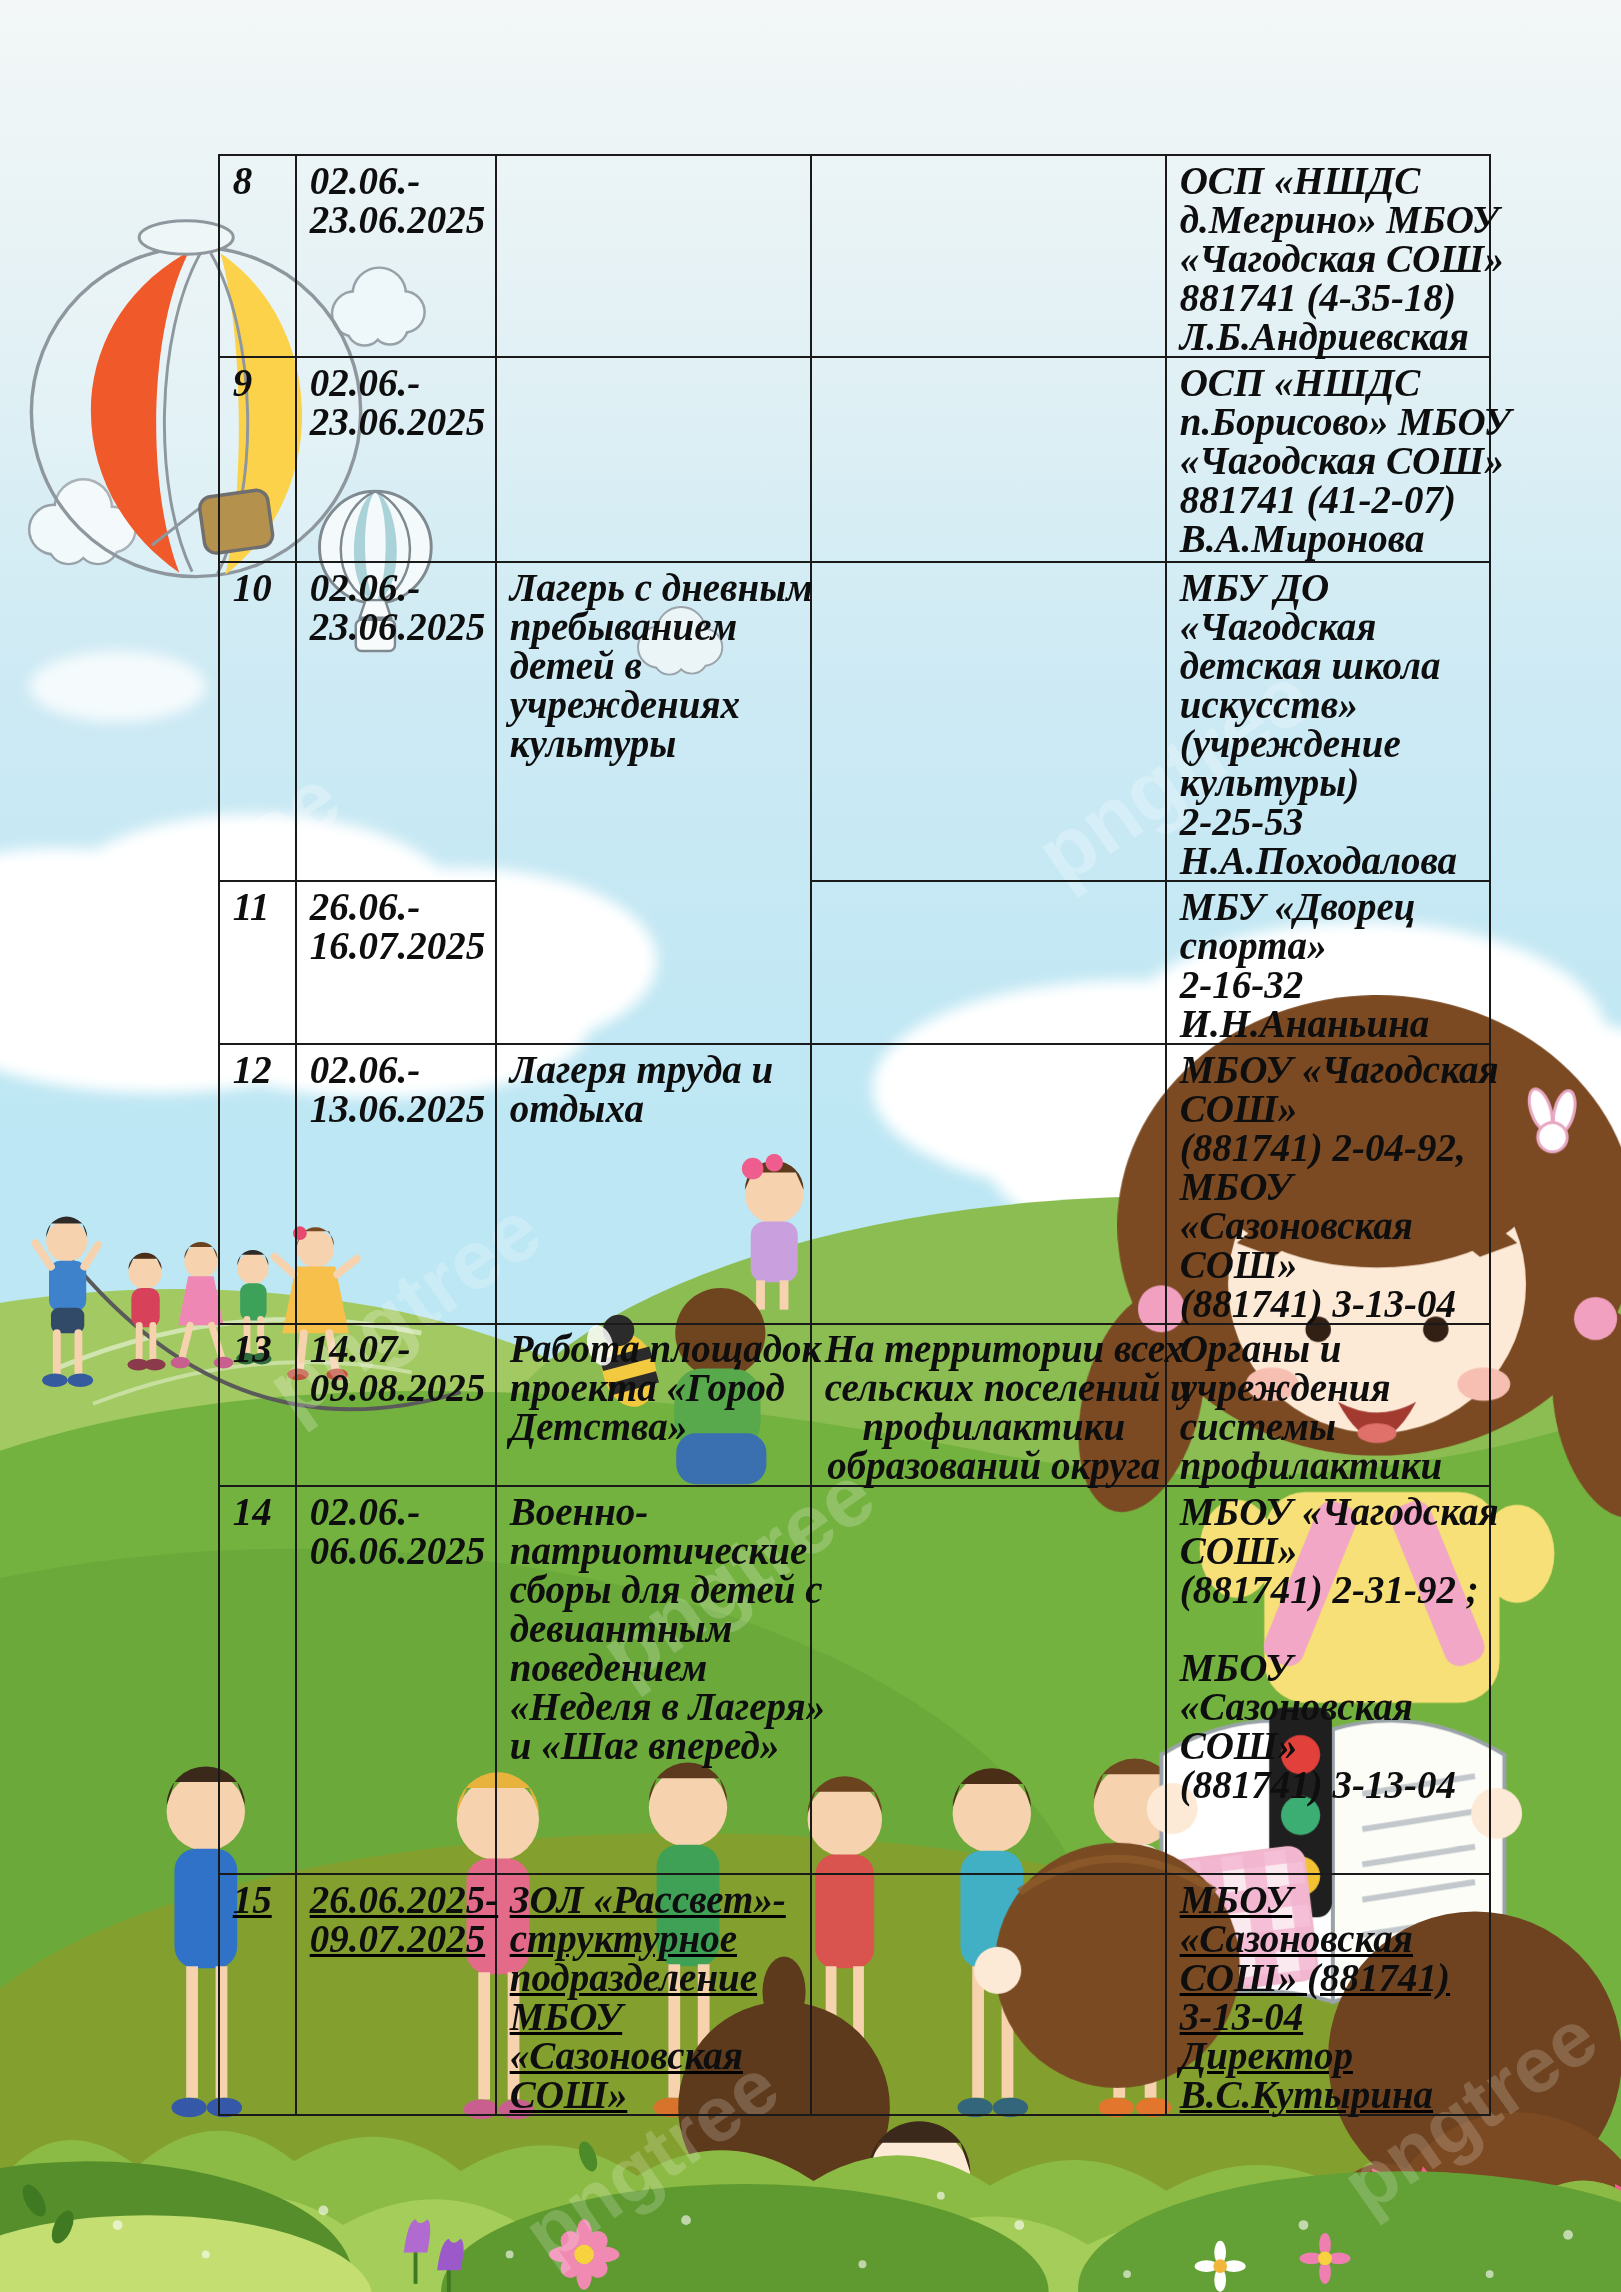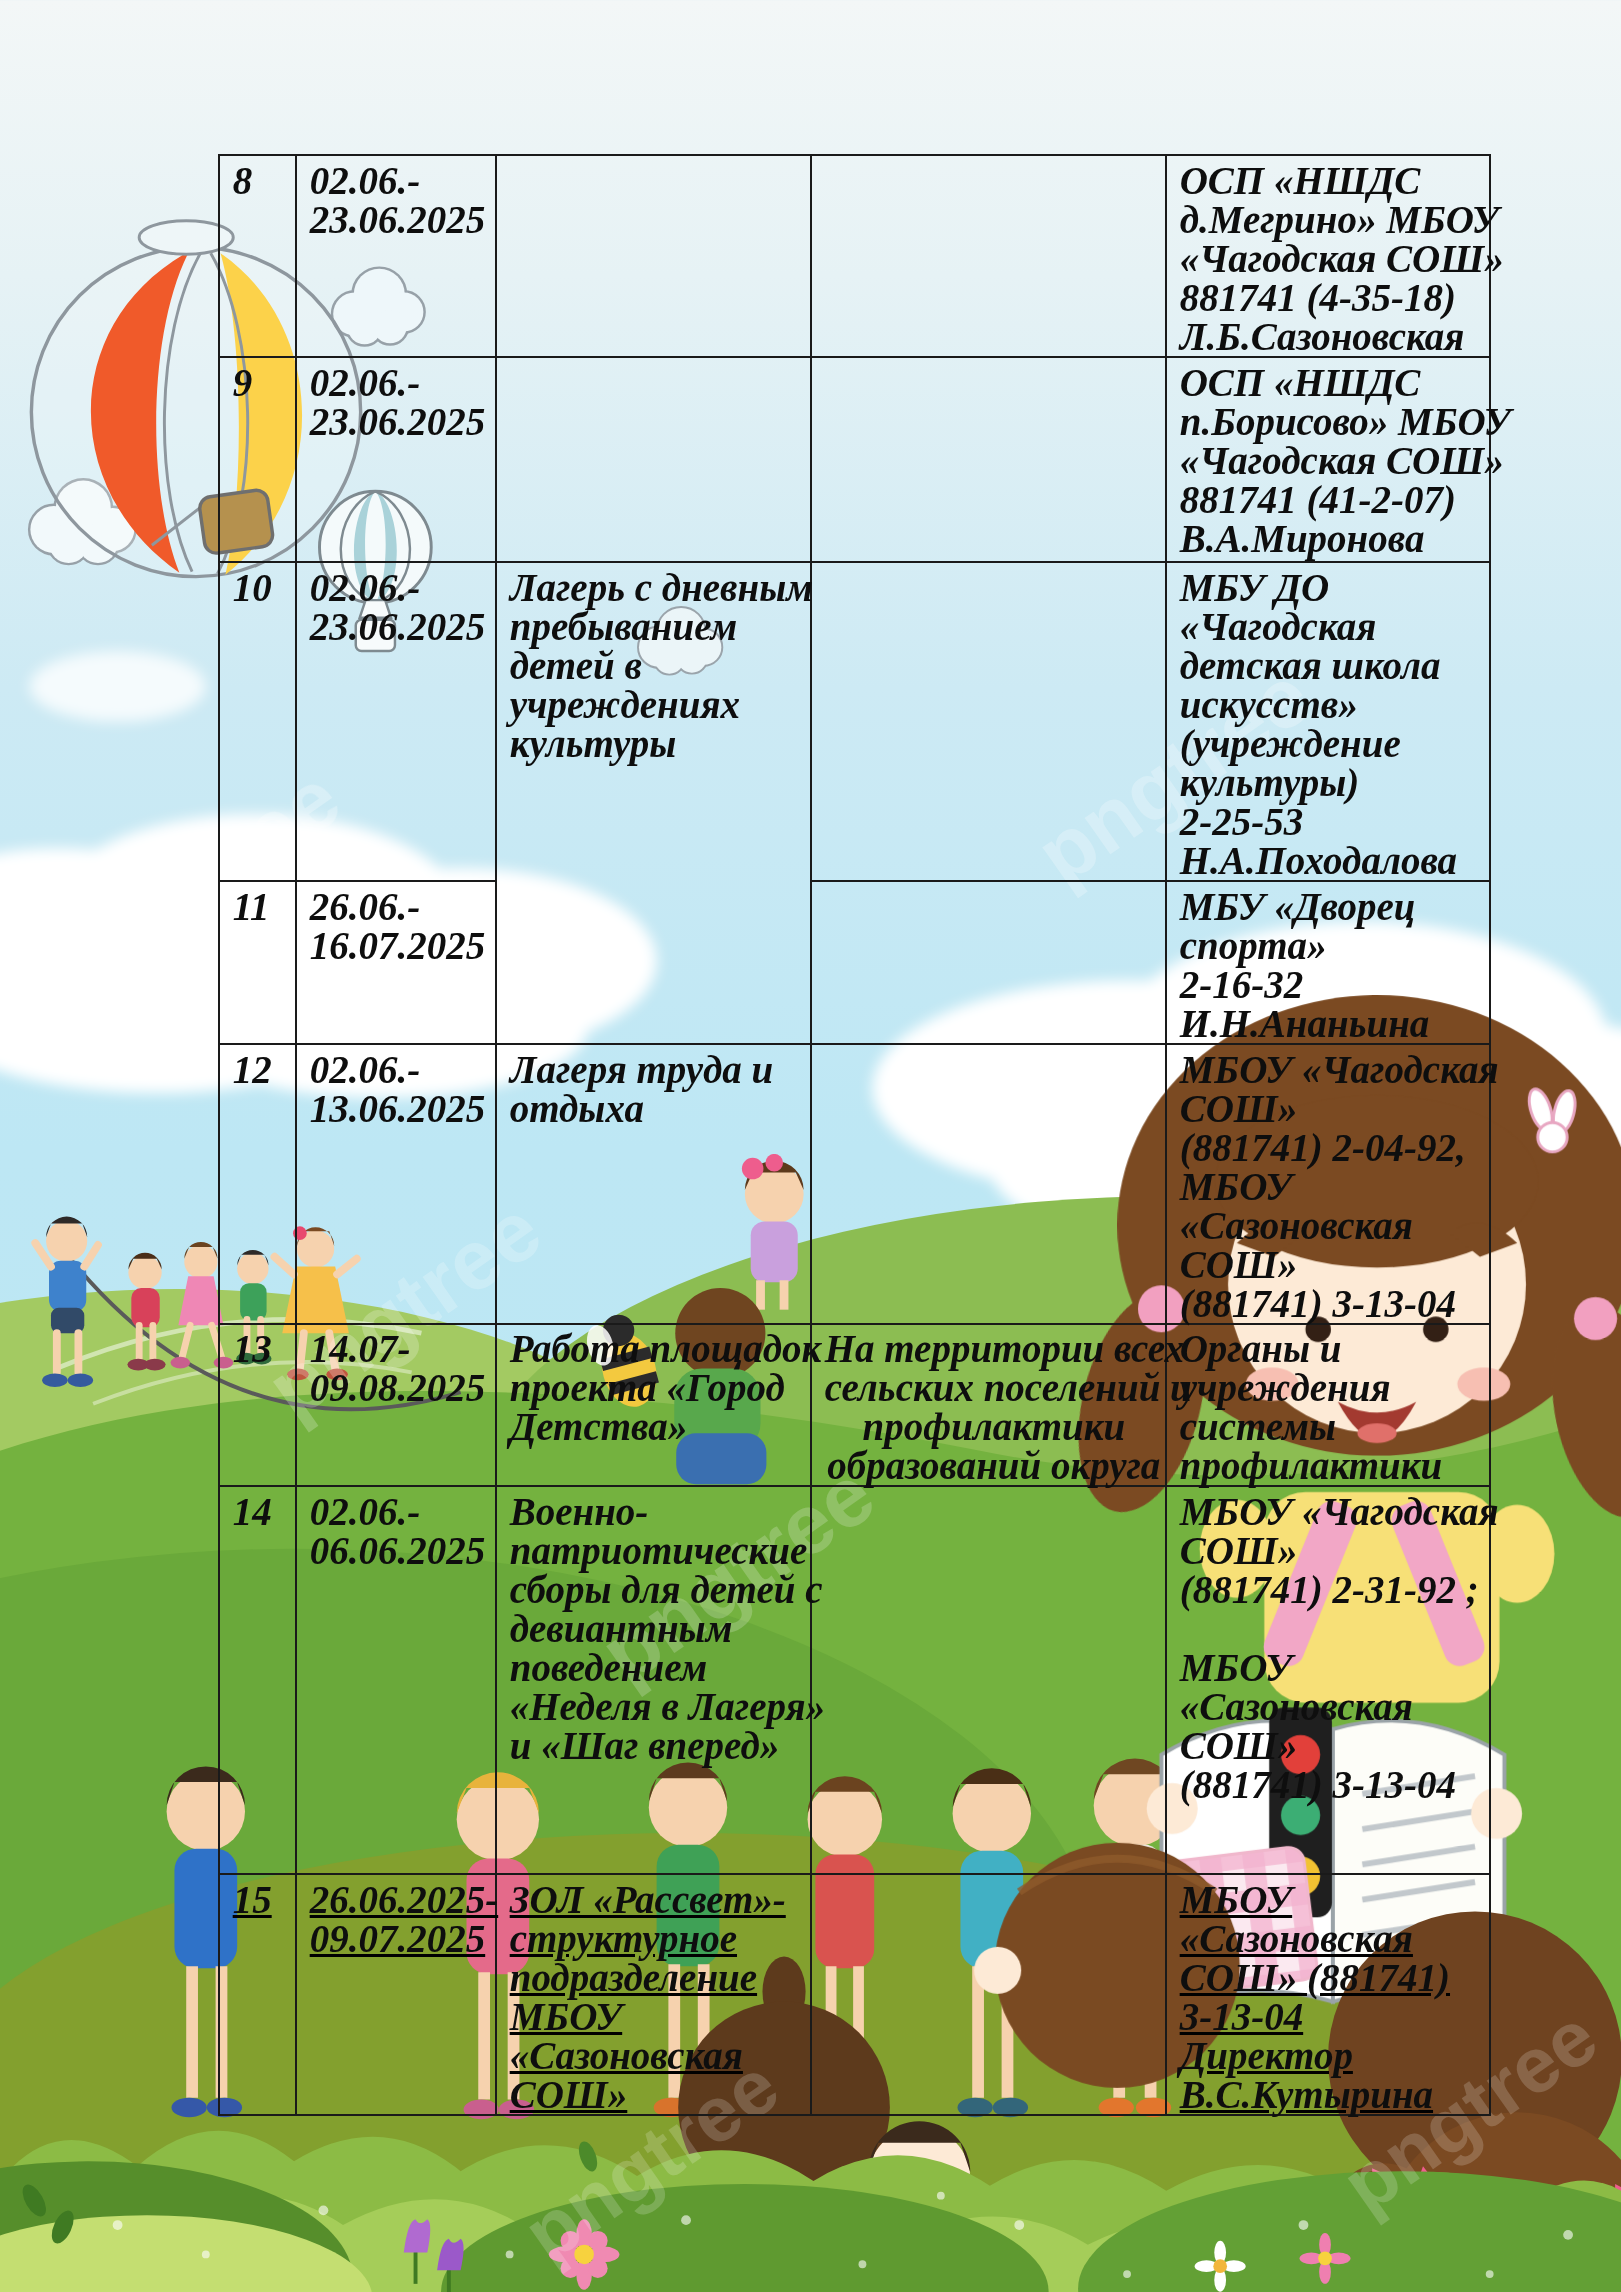--- a/index.html
+++ b/index.html
@@ -421,21 +421,21 @@
             <span class="ln">02.06.-</span>
             <span class="ln">23.06.2025</span>
           </td>
       <td class="c3"></td>
       <td class="c4"></td>
       <td class="c5">
             <span class="ln">ОСП «НШДС</span>
             <span class="ln">д.Мегрино» МБОУ</span>
             <span class="ln">«Чагодская СОШ»</span>
             <span class="ln">881741 (4-35-18)</span>
-            <span class="ln">Л.Б.Сазоновская</span>
+            <span class="ln">Л.Б.Андриевская</span>
           </td>
     </tr>
     <tr class="r1">
       <td class="c1">9</td>
       <td class="c2">
             <span class="ln">02.06.-</span>
             <span class="ln">23.06.2025</span>
           </td>
       <td class="c3"></td>
       <td class="c4"></td>

